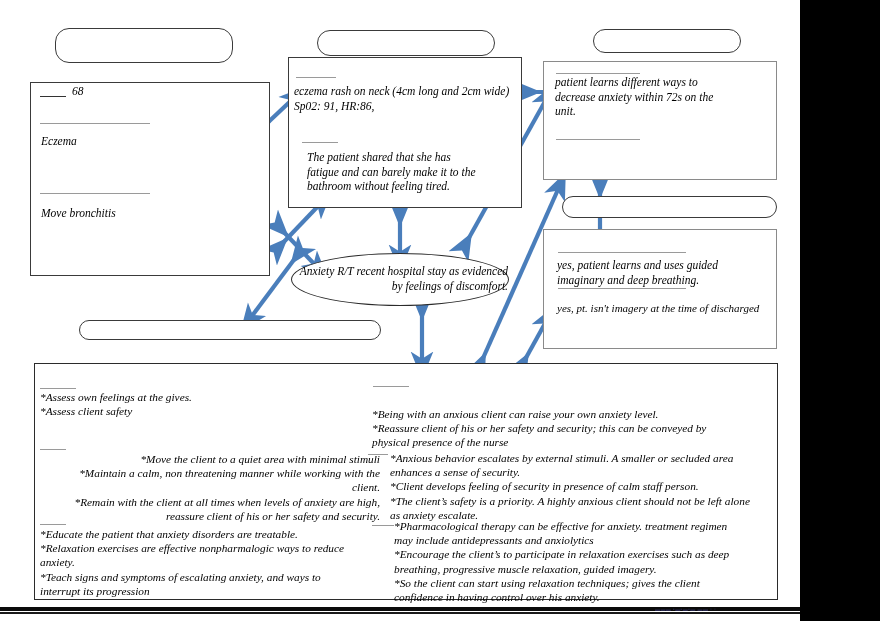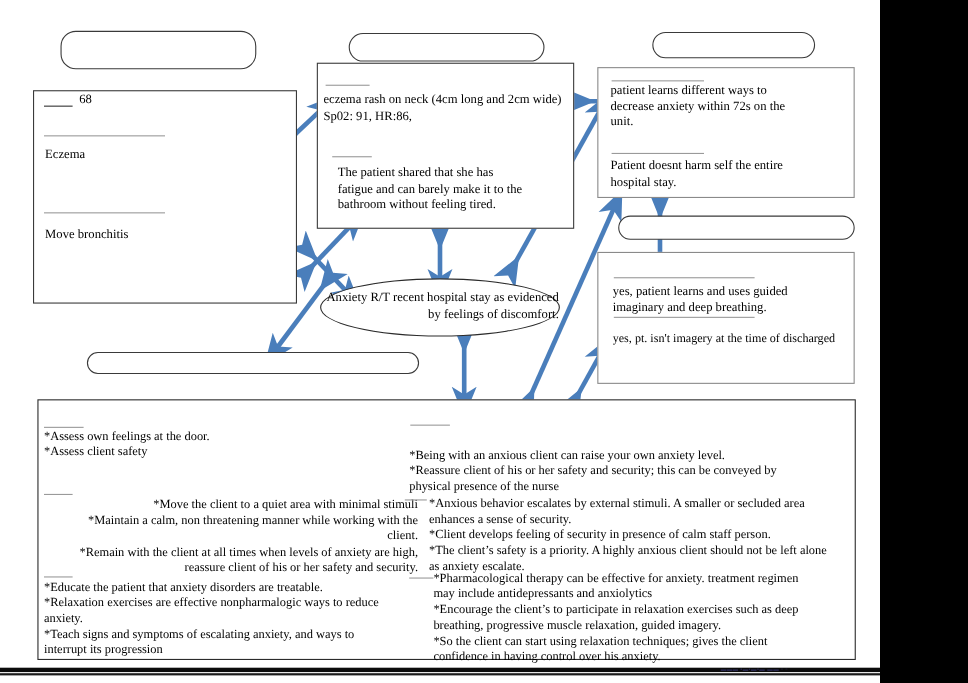--- a/index.html
+++ b/index.html
@@ -9,20 +9,21 @@
   }
   body {
     font-family: "Liberation Serif", "DejaVu Serif", serif;
   }
   #canvas {
     position: relative;
     width: 880px;
     height: 621px;
     background: #ffffff;
     overflow: hidden;
+    font-style: italic;
   }
   
   .black-band-right {
     position: absolute;
     top: 0;
     left: 800px;
     width: 80px;
     height: 621px;
     background: #000000;
   }
@@ -218,42 +219,40 @@
 bathroom without feeling tired.</div>
 
   <div class="rect rect-thin" style="left:543px; top:61px; width:234px; height:119px;">
   </div>
   <div class="rule" style="left:556px; top:73px; width:84px;"></div>
   <div class="txt" style="left:555px; top:75px; width:220px;">patient learns different ways to
 decrease anxiety within 72s on the
 unit.</div>
 
   <div class="rule" style="left:556px; top:139px; width:84px;"></div>
-  <div class="txt" style="left:555px; top:144px; width:220px;">Patient doesnt harm self the entire
-hospital stay.</div>
 
   <div class="rect rect-thin" style="left:543px; top:229px; width:234px; height:120px;">
   </div>
   <div class="rule" style="left:558px; top:252px; width:128px;"></div>
   <div class="txt" style="left:538px; top:258px; width:248px; text-align:left; padding-left:19px; box-sizing:border-box;">yes, patient learns and uses guided
 imaginary and deep breathing.</div>
 
   <div class="rule" style="left:558px; top:288px; width:128px;"></div>
   <div class="txt txt-sm" style="left:538px; top:301px; width:250px; padding-left:19px; box-sizing:border-box;">yes, pt. isn't imagery at the time of discharged</div>
 
   <div class="ellipse" style="left:291px; top:253px; width:218px; height:53px;">
     <div class="ellipse-text" style="top:10px;">Anxiety R/T recent hospital stay as
 evidenced by feelings of discomfort.</div>
   </div>
 
   <div class="table-outer" style="left:34px; top:363px; width:744px; height:237px;">
   </div>
 
   <div class="rule" style="left:40px; top:388px; width:36px;"></div>
-  <div class="cell" style="left:40px; top:390px; width:330px;">*Assess own feelings at the door.
+  <div class="cell" style="left:40px; top:390px; width:330px;">*Assess own feelings at the gives.
 *Assess client safety</div>
 
   <div class="rule" style="left:373px; top:386px; width:36px;"></div>
   <div class="cell" style="left:372px; top:407px; width:400px;">*Being with an anxious client can raise your own anxiety level.
 *Reassure client of his or her safety and security; this can be conveyed by
 physical presence of the nurse</div>
 
   <div class="rule" style="left:40px; top:449px; width:26px;"></div>
   <div class="cell" style="left:40px; top:452px; width:340px;text-align:right;">*Move the client to a quiet area with minimal stimuli
 *Maintain a calm, non threatening manner while working with the

